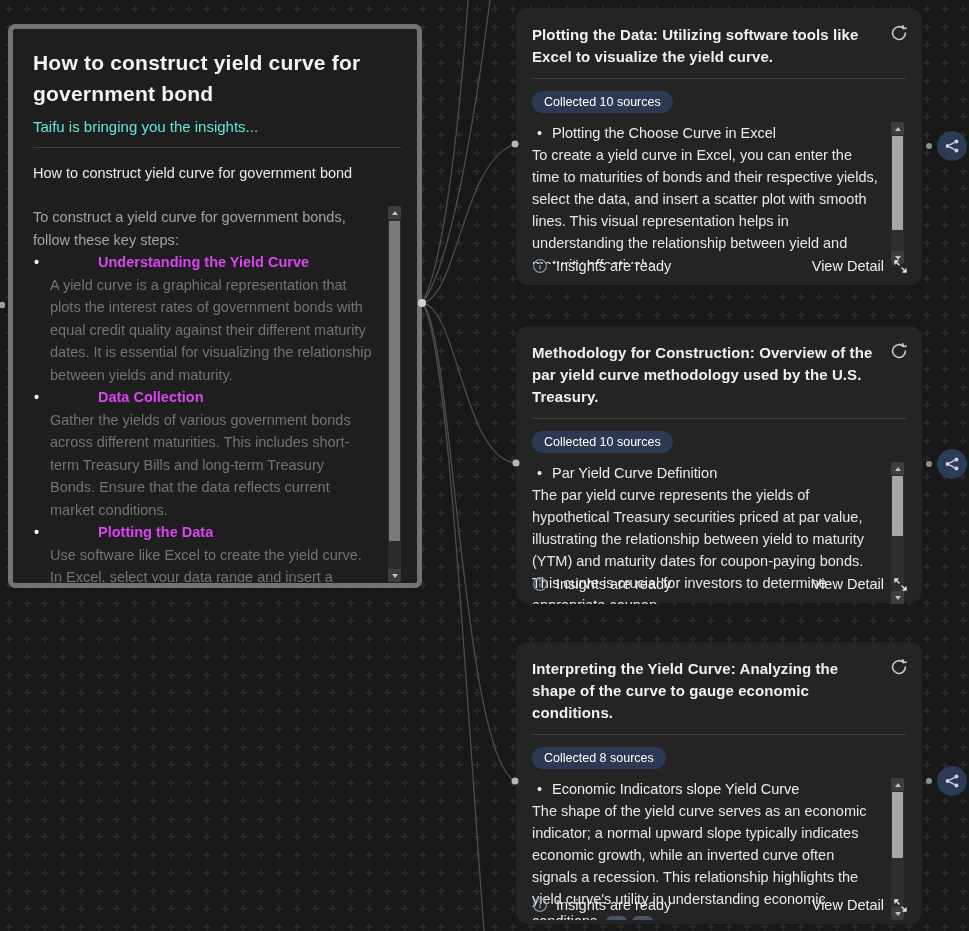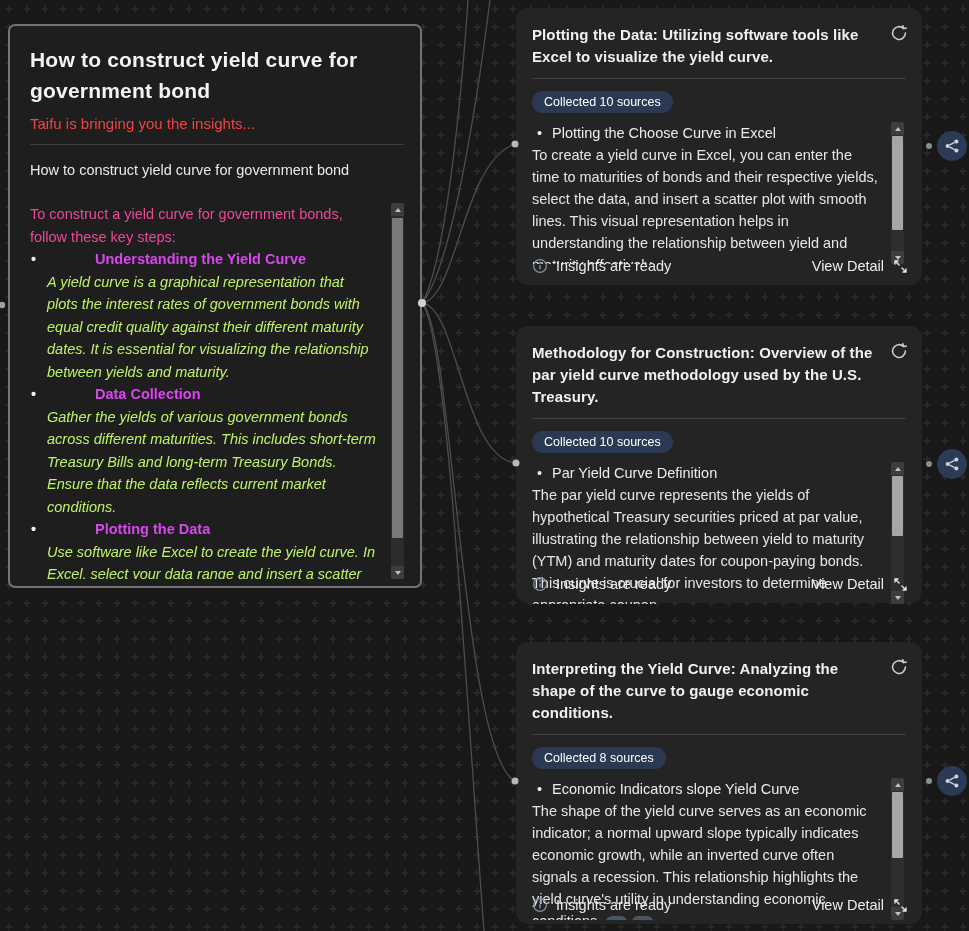--- a/index.html
+++ b/index.html
@@ -2,32 +2,32 @@
 <html><head>
 <meta charset="utf-8">
 <style>
   html,body{margin:0;padding:0;background:#181818;overflow:hidden;}
   #canvas{position:relative;width:969px;height:931px;background:#181818;
     font-family:"Liberation Sans", sans-serif;color:#e8e8e8;}
   svg.layer{position:absolute;left:0;top:0;pointer-events:none;}
 
   
   .panel{position:absolute;left:8px;top:24px;width:414px;height:564px;box-sizing:border-box;
-    background:#1e1e1e;border:2px solid #737373;border-radius:7px;padding:18px 14px 10px 20px;z-index:3;}
+    background:#1e1e1e;border:5px solid #737373;border-radius:7px;padding:18px 14px 10px 20px;z-index:3;}
   .panel h1{margin:0;font-size:21px;line-height:31px;font-weight:bold;color:#f3f3f3;letter-spacing:.2px;}
-  .panel .subtitle{margin-top:9px;font-size:15px;color:#ef4444;padding-bottom:12px;
+  .panel .subtitle{margin-top:9px;font-size:15px;color:#5eead4;padding-bottom:12px;
     border-bottom:1px solid #3a3e45;margin-right:2px;}
   .panel .question{margin-top:17px;font-size:14.5px;color:#eaeaea;}
   .panel-scroll{position:relative;margin-top:25px;height:376px;overflow:hidden;padding-right:30px;}
-  .panel-scroll .intro{font-size:14.5px;line-height:22.5px;color:#ec4899;}
+  .panel-scroll .intro{font-size:14.5px;line-height:22.5px;color:#a3a3a3;}
   .steps{list-style:none;margin:0;padding:0;font-size:14.5px;line-height:22.5px;}
   .steps li{position:relative;padding-left:17px;}
   .steps li::before{content:"•";position:absolute;left:1px;top:0;color:#f0f0f0;font-weight:bold;}
   .step-h{font-weight:bold;color:#d946ef;margin-left:48px;}
-  .step-b{color:#bef264;font-style:italic;}
+  .step-b{color:#737373;}
 
   
   .vsb{position:absolute;top:0;bottom:0;width:13px;background:#2c2c2c;border-radius:2px;}
   .vsb .sb-btn{position:absolute;left:0;width:13px;height:13px;background:#3d3d3d;}
   .vsb .sb-btn.up{top:0;border-radius:2px 2px 0 0;}
   .vsb .sb-btn.down{bottom:0;border-radius:0 0 2px 2px;}
   .vsb .sb-btn span{position:absolute;left:50%;top:50%;transform:translate(-50%,-50%);
     width:0;height:0;border-left:3.5px solid transparent;border-right:3.5px solid transparent;}
   .vsb .sb-btn.up span{border-bottom:4.5px solid #c2c2c2;}
   .vsb .sb-btn.down span{border-top:4.5px solid #c2c2c2;}

